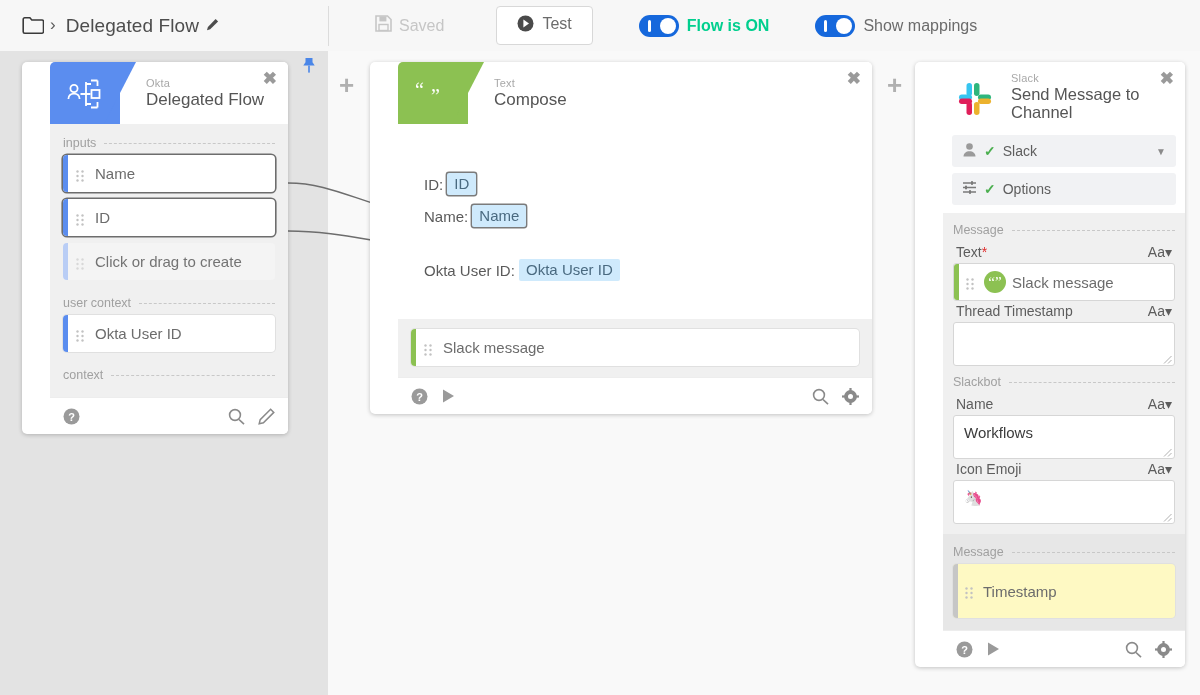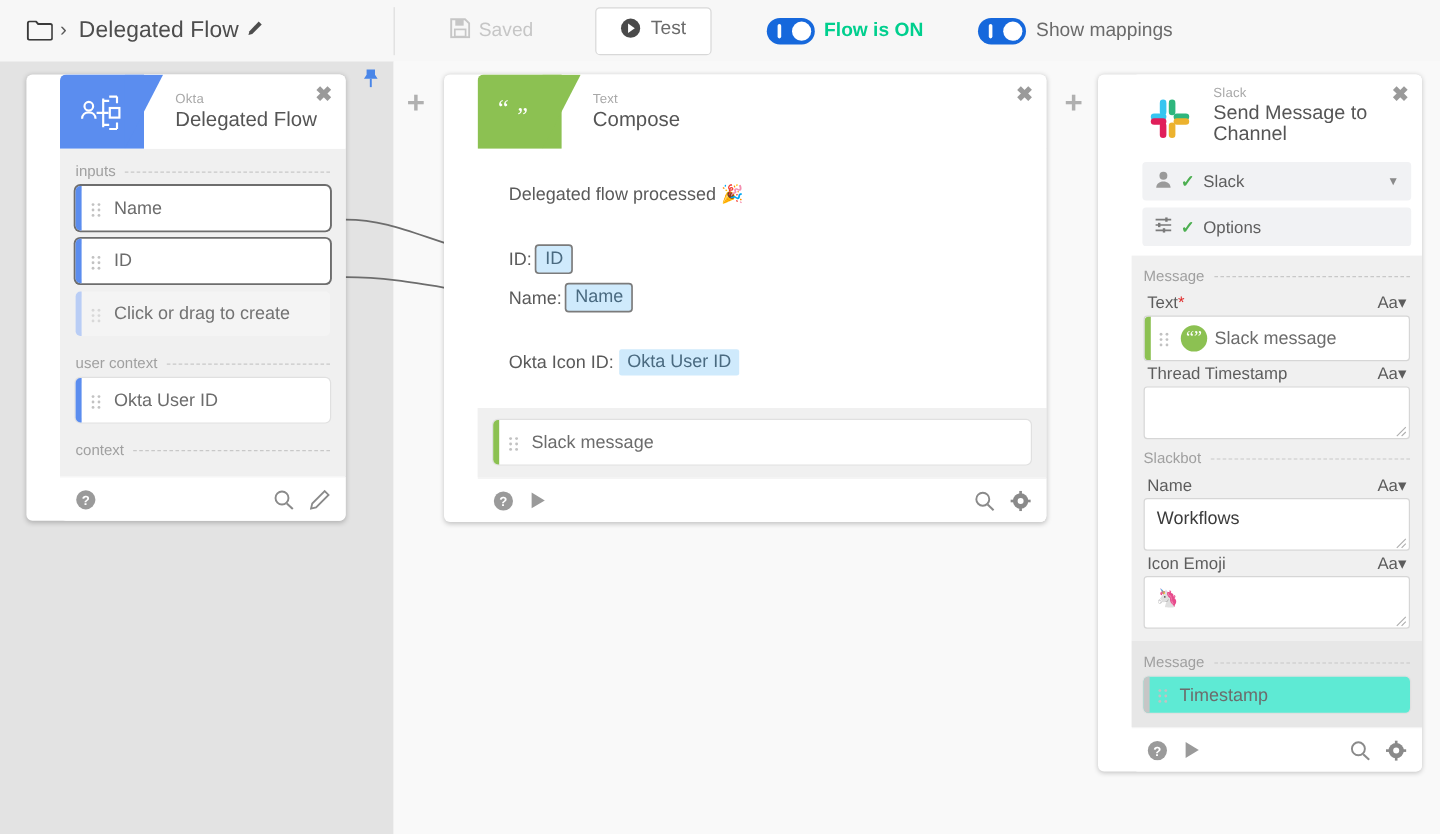--- a/index.html
+++ b/index.html
@@ -199,21 +199,21 @@
   }
   .msg-chip .lbar { position: absolute; left: 0; top: 0; bottom: 0; width: 5px; background: #8cc152; border-radius: 3px 0 0 3px; }
   .msg-chip .grip { position: absolute; left: 12px; top: 50%; transform: translateY(-50%); width: 8px; height: 12px; }
   .quote-bubble {
     width: 22px; height: 22px; border-radius: 50%; background: #8cc152;
     color: #fff; font-size: 15px; line-height: 22px; text-align: center;
     margin-right: 6px; font-family: "Liberation Serif", serif; flex: none;
   }
   .out-block { background: #e7e7e7; padding: 2px 10px 12px 10px; }
   .out-chip {
-    height: 30px; background: #5eead4; border-radius: 4px; position: relative;
+    height: 54px; background: #fef9c3; border-radius: 4px; position: relative;
     display: flex; align-items: center; padding-left: 30px; font-size: 15px;
     color: #6c6c6c; box-shadow: 0 0 0 1px #e0e0e0;
   }
   .out-chip .lbar { position: absolute; left: 0; top: 0; bottom: 0; width: 5px; background: #c6c6c6; border-radius: 4px 0 0 4px; }
   .out-chip .grip { position: absolute; left: 12px; top: 50%; transform: translateY(-50%); width: 8px; height: 12px; }
 
   .icon-btn { cursor: pointer; display: inline-flex; }
 </style>
 </head>
 <body>
@@ -418,35 +418,32 @@
       </svg>
     </div>
     <div class="head-text">
       <div class="head-kicker">Text</div>
       <div class="head-title">Compose</div>
     </div>
     <div class="card-close">✖</div>
   </div>
 
   <div class="compose-text">
-    <div class="compose-line">
-      <span>Delegated flow processed 🎉</span>
-    </div>
     <div class="spacer-row"></div>
     <div class="compose-line">
       <span>ID:</span>
       <span class="token bordered">ID</span>
     </div>
     <div class="compose-line">
       <span>Name:</span>
       <span class="token bordered">Name</span>
     </div>
     <div class="spacer-row"></div>
     <div class="compose-line">
-      <span>Okta Icon ID:</span>
+      <span>Okta User ID:</span>
       <span class="token">Okta User ID</span>
     </div>
   </div>
 
   <div class="card-body">
     <div class="chip">
       <span class="lbar" style="background:#8cc152"></span>
       <span class="grip"><svg width="8" height="12" viewBox="0 0 8 12">
             <circle cx="1.5" cy="1.5" r="1.2" fill="#c2c2c2"></circle>
             <circle cx="6.5" cy="1.5" r="1.2" fill="#c2c2c2"></circle>

